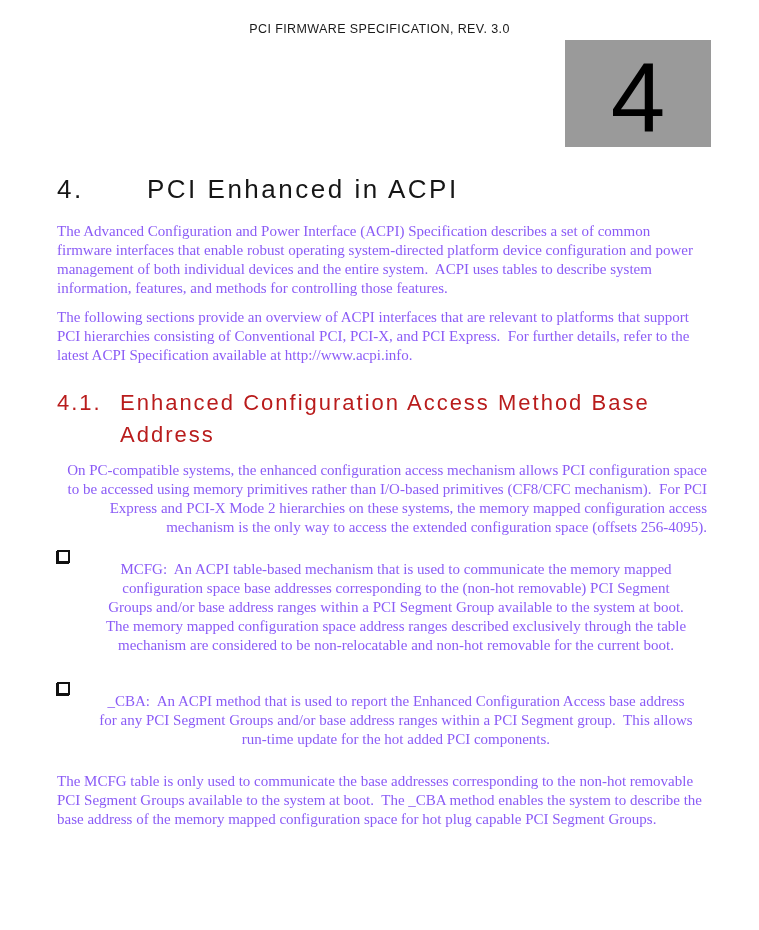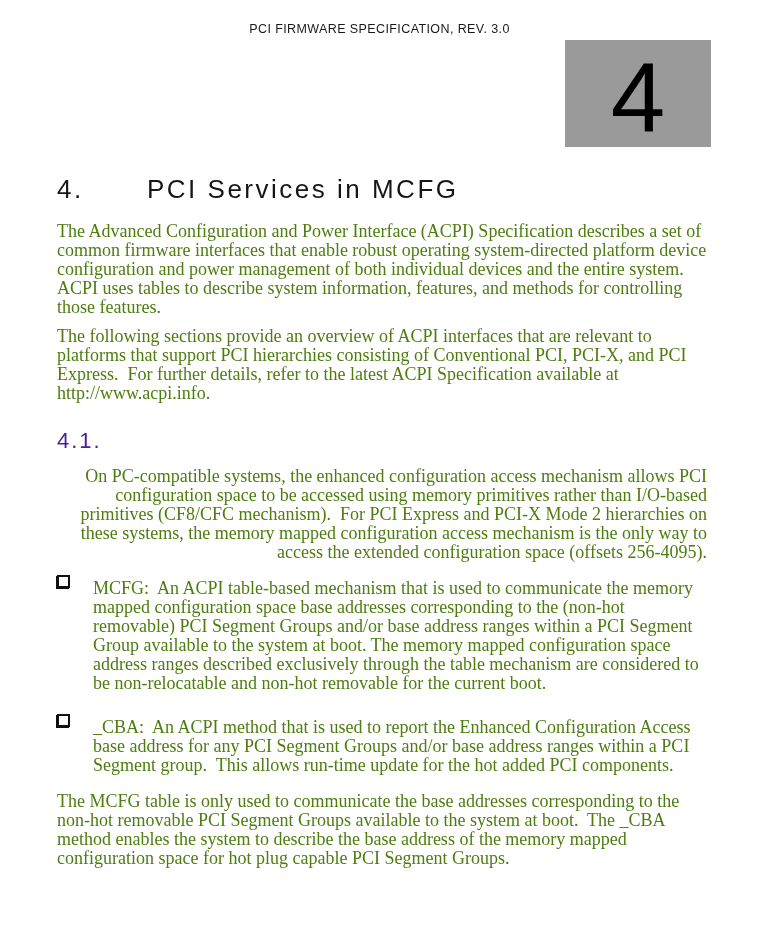--- a/index.html
+++ b/index.html
@@ -64,82 +64,85 @@
     flex: 0 0 90px;
   }
   h2.section-heading {
     display: flex;
     margin: 22px 0 10px 0;
     font-family: "Liberation Sans", sans-serif;
     font-weight: 400;
     font-size: 22px;
     line-height: 32px;
     letter-spacing: 2px;
-    color: #4c1d95;
+    color: #b91c1c;
   }
   h2.section-heading .h-num {
     width: 63px;
     flex: 0 0 63px;
   }
   h2.section-heading .h-title {
     white-space: pre-line;
     max-width: 560px;
   }
   p.body {
     margin: 0 0 10px 0;
-    font-size: 18px;
+    font-size: 15px;
     line-height: 19px;
     white-space: pre-wrap;
-    color: #4d7c0f;
+    color: #8b5cf6;
   }
   p.tight { margin-bottom: 9px; text-align: right; }
   .bullet-item {
     display: flex;
     margin: 0 0 9px 0;
   }
   .bullet-item .bullet-icon {
     flex: 0 0 28px;
     padding-top: 4px;
   }
   .bullet-item .bullet-icon .sq {
     display: block;
     width: 9px;
     height: 9px;
     border: 2px solid #111111;
     box-shadow: -1px 1px 0 0 #111111;
   }
   .bullet-item p.body {
-    margin: 8px;
+    margin: 14px;
     flex: 1 1 auto;
+    text-align: center;
   }
 </style>
 </head>
 <body>
 
 <div class="page">
 
   <div class="running-header">PCI FIRMWARE SPECIFICATION, REV. 3.0</div>
 
   <div class="chapter-badge">
     <span class="num">4</span>
   </div>
 
   <div class="content">
 
     <h1 class="chapter-heading">
       <span class="h-num">4.</span>
-      <span class="h-title">PCI Services in MCFG</span>
+      <span class="h-title">PCI Enhanced in ACPI</span>
     </h1>
 
     <p class="body">The Advanced Configuration and Power Interface (ACPI) Specification describes a set of common firmware interfaces that enable robust operating system-directed platform device configuration and power management of both individual devices and the entire system.  ACPI uses tables to describe system information, features, and methods for controlling those features.</p>
 
     <p class="body">The following sections provide an overview of ACPI interfaces that are relevant to platforms that support PCI hierarchies consisting of Conventional PCI, PCI-X, and PCI Express.  For further details, refer to the latest ACPI Specification available at http://www.acpi.info.</p>
 
     <h2 class="section-heading">
       <span class="h-num">4.1.</span>
+      <span class="h-title">Enhanced Configuration Access Method Base
+Address</span>
     </h2>
 
     <p class="body tight">On PC-compatible systems, the enhanced configuration access mechanism allows PCI configuration space to be accessed using memory primitives rather than I/O-based primitives (CF8/CFC mechanism).  For PCI Express and PCI-X Mode 2 hierarchies on these systems, the memory mapped configuration access mechanism is the only way to access the extended configuration space (offsets 256-4095).</p>
 
 
     <div class="bullet-item">
       <span class="bullet-icon">
         <span class="sq"></span>
       </span>
       <p class="body">MCFG:  An ACPI table-based mechanism that is used to communicate the memory mapped configuration space base addresses corresponding to the (non-hot removable) PCI Segment Groups and/or base address ranges within a PCI Segment Group available to the system at boot. The memory mapped configuration space address ranges described exclusively through the table mechanism are considered to be non-relocatable and non-hot removable for the current boot.</p>

